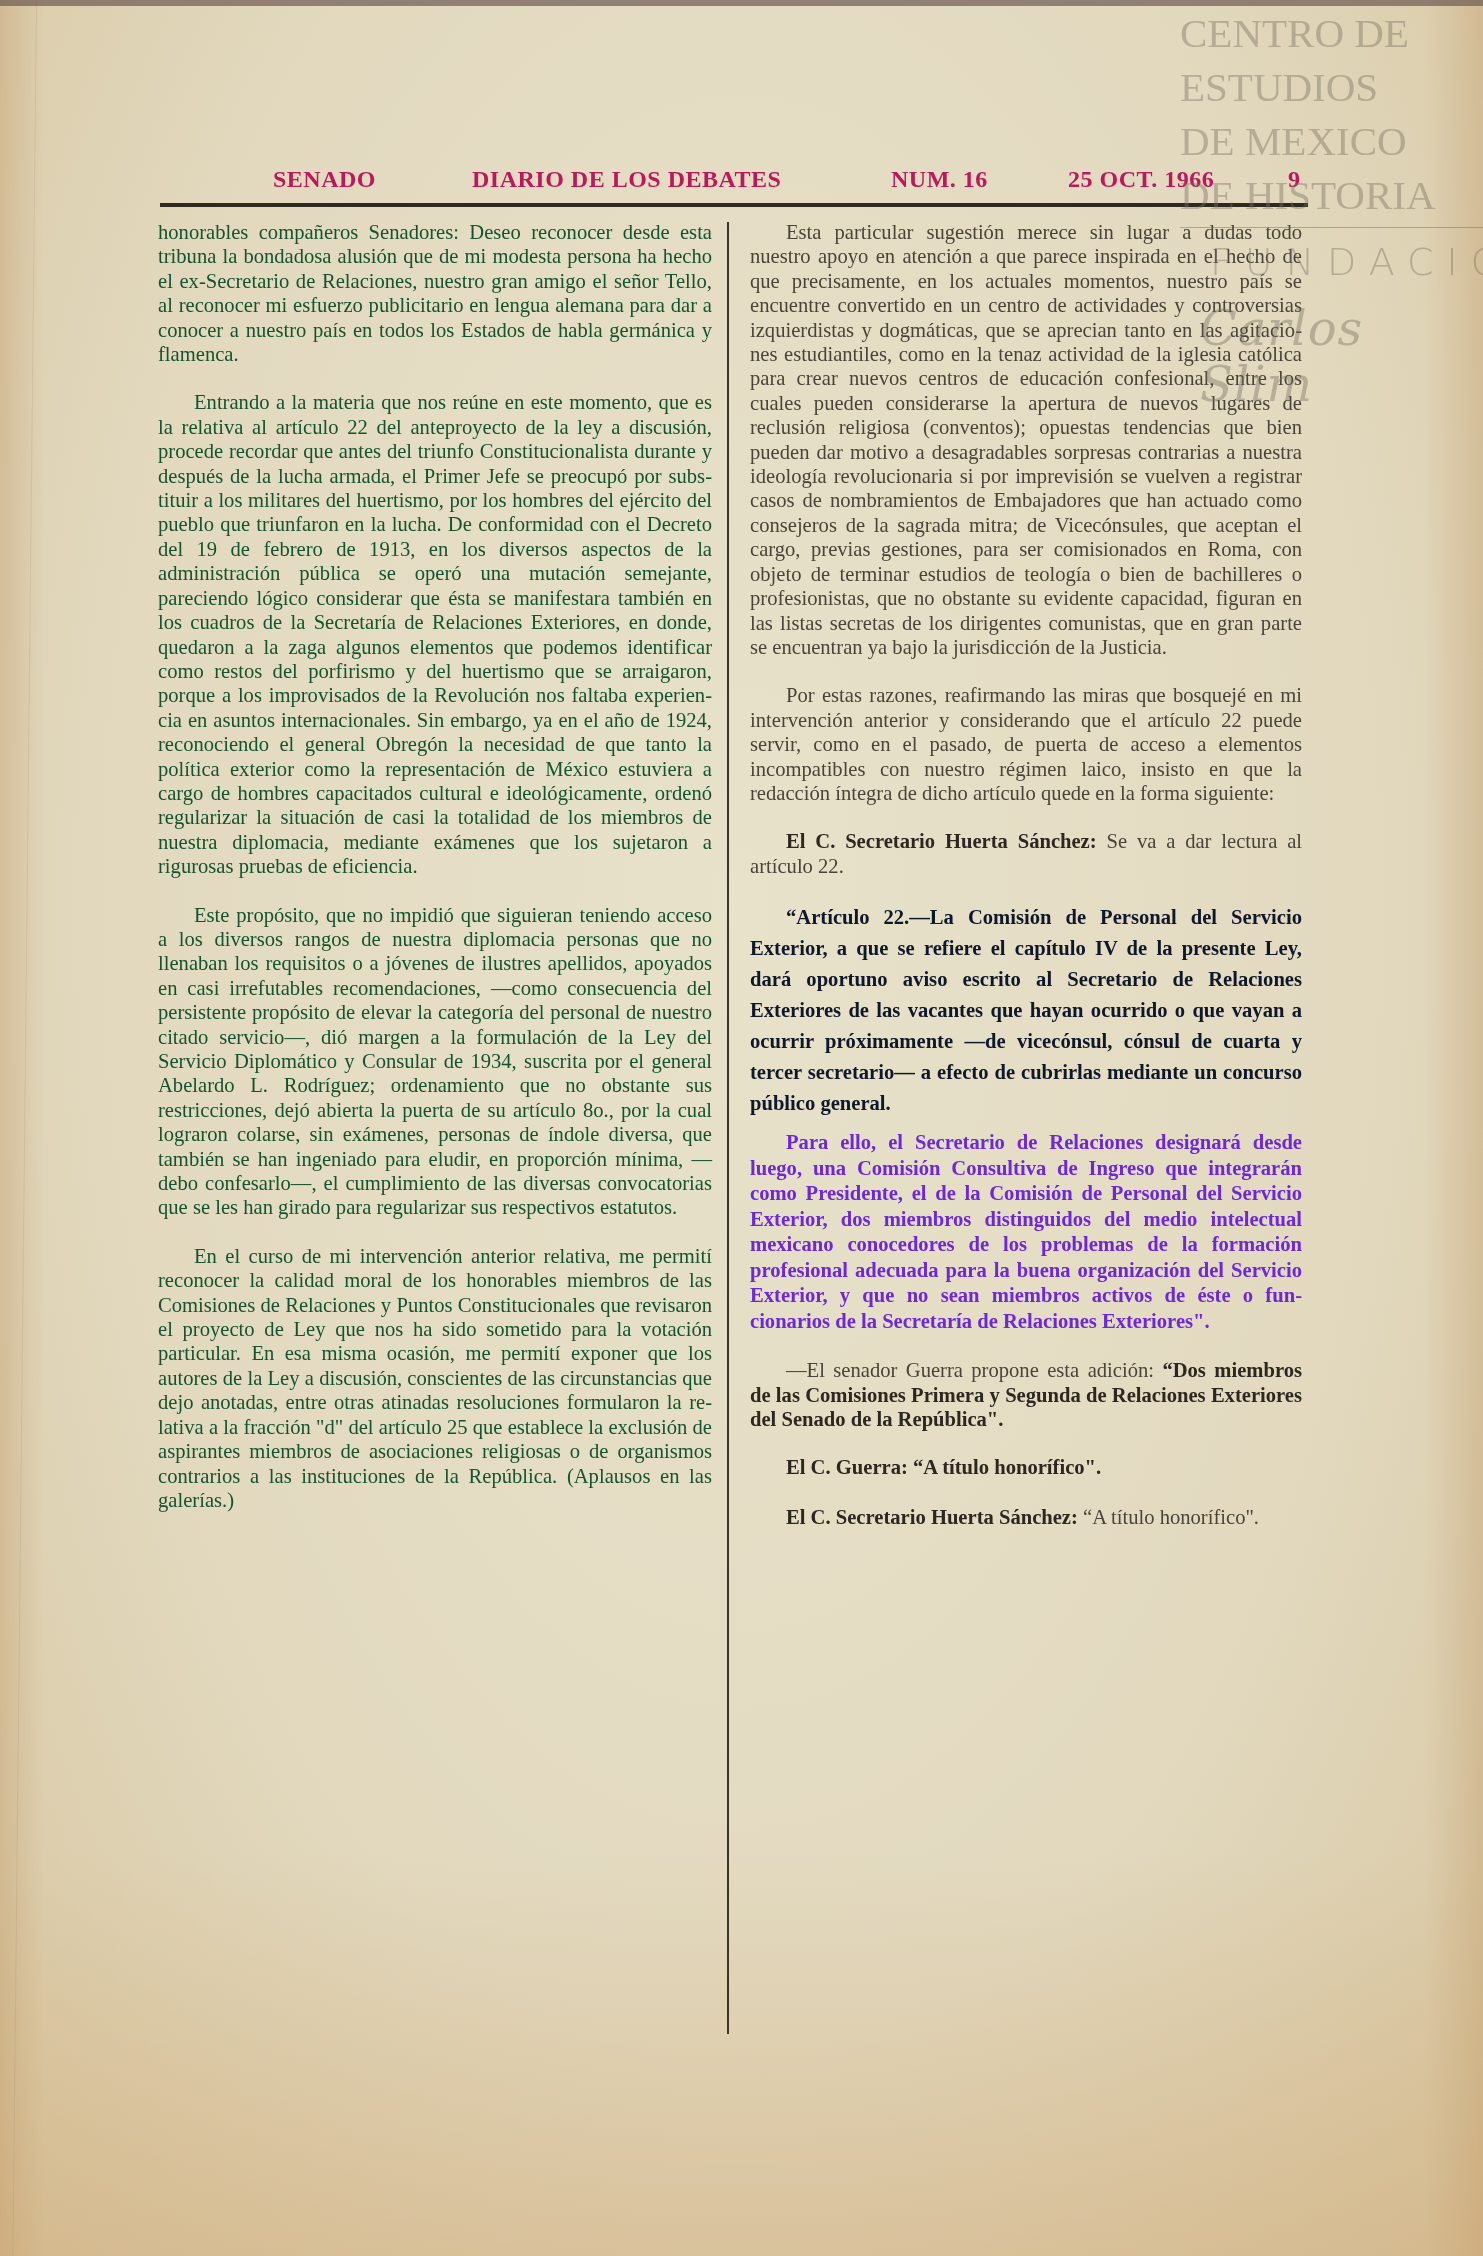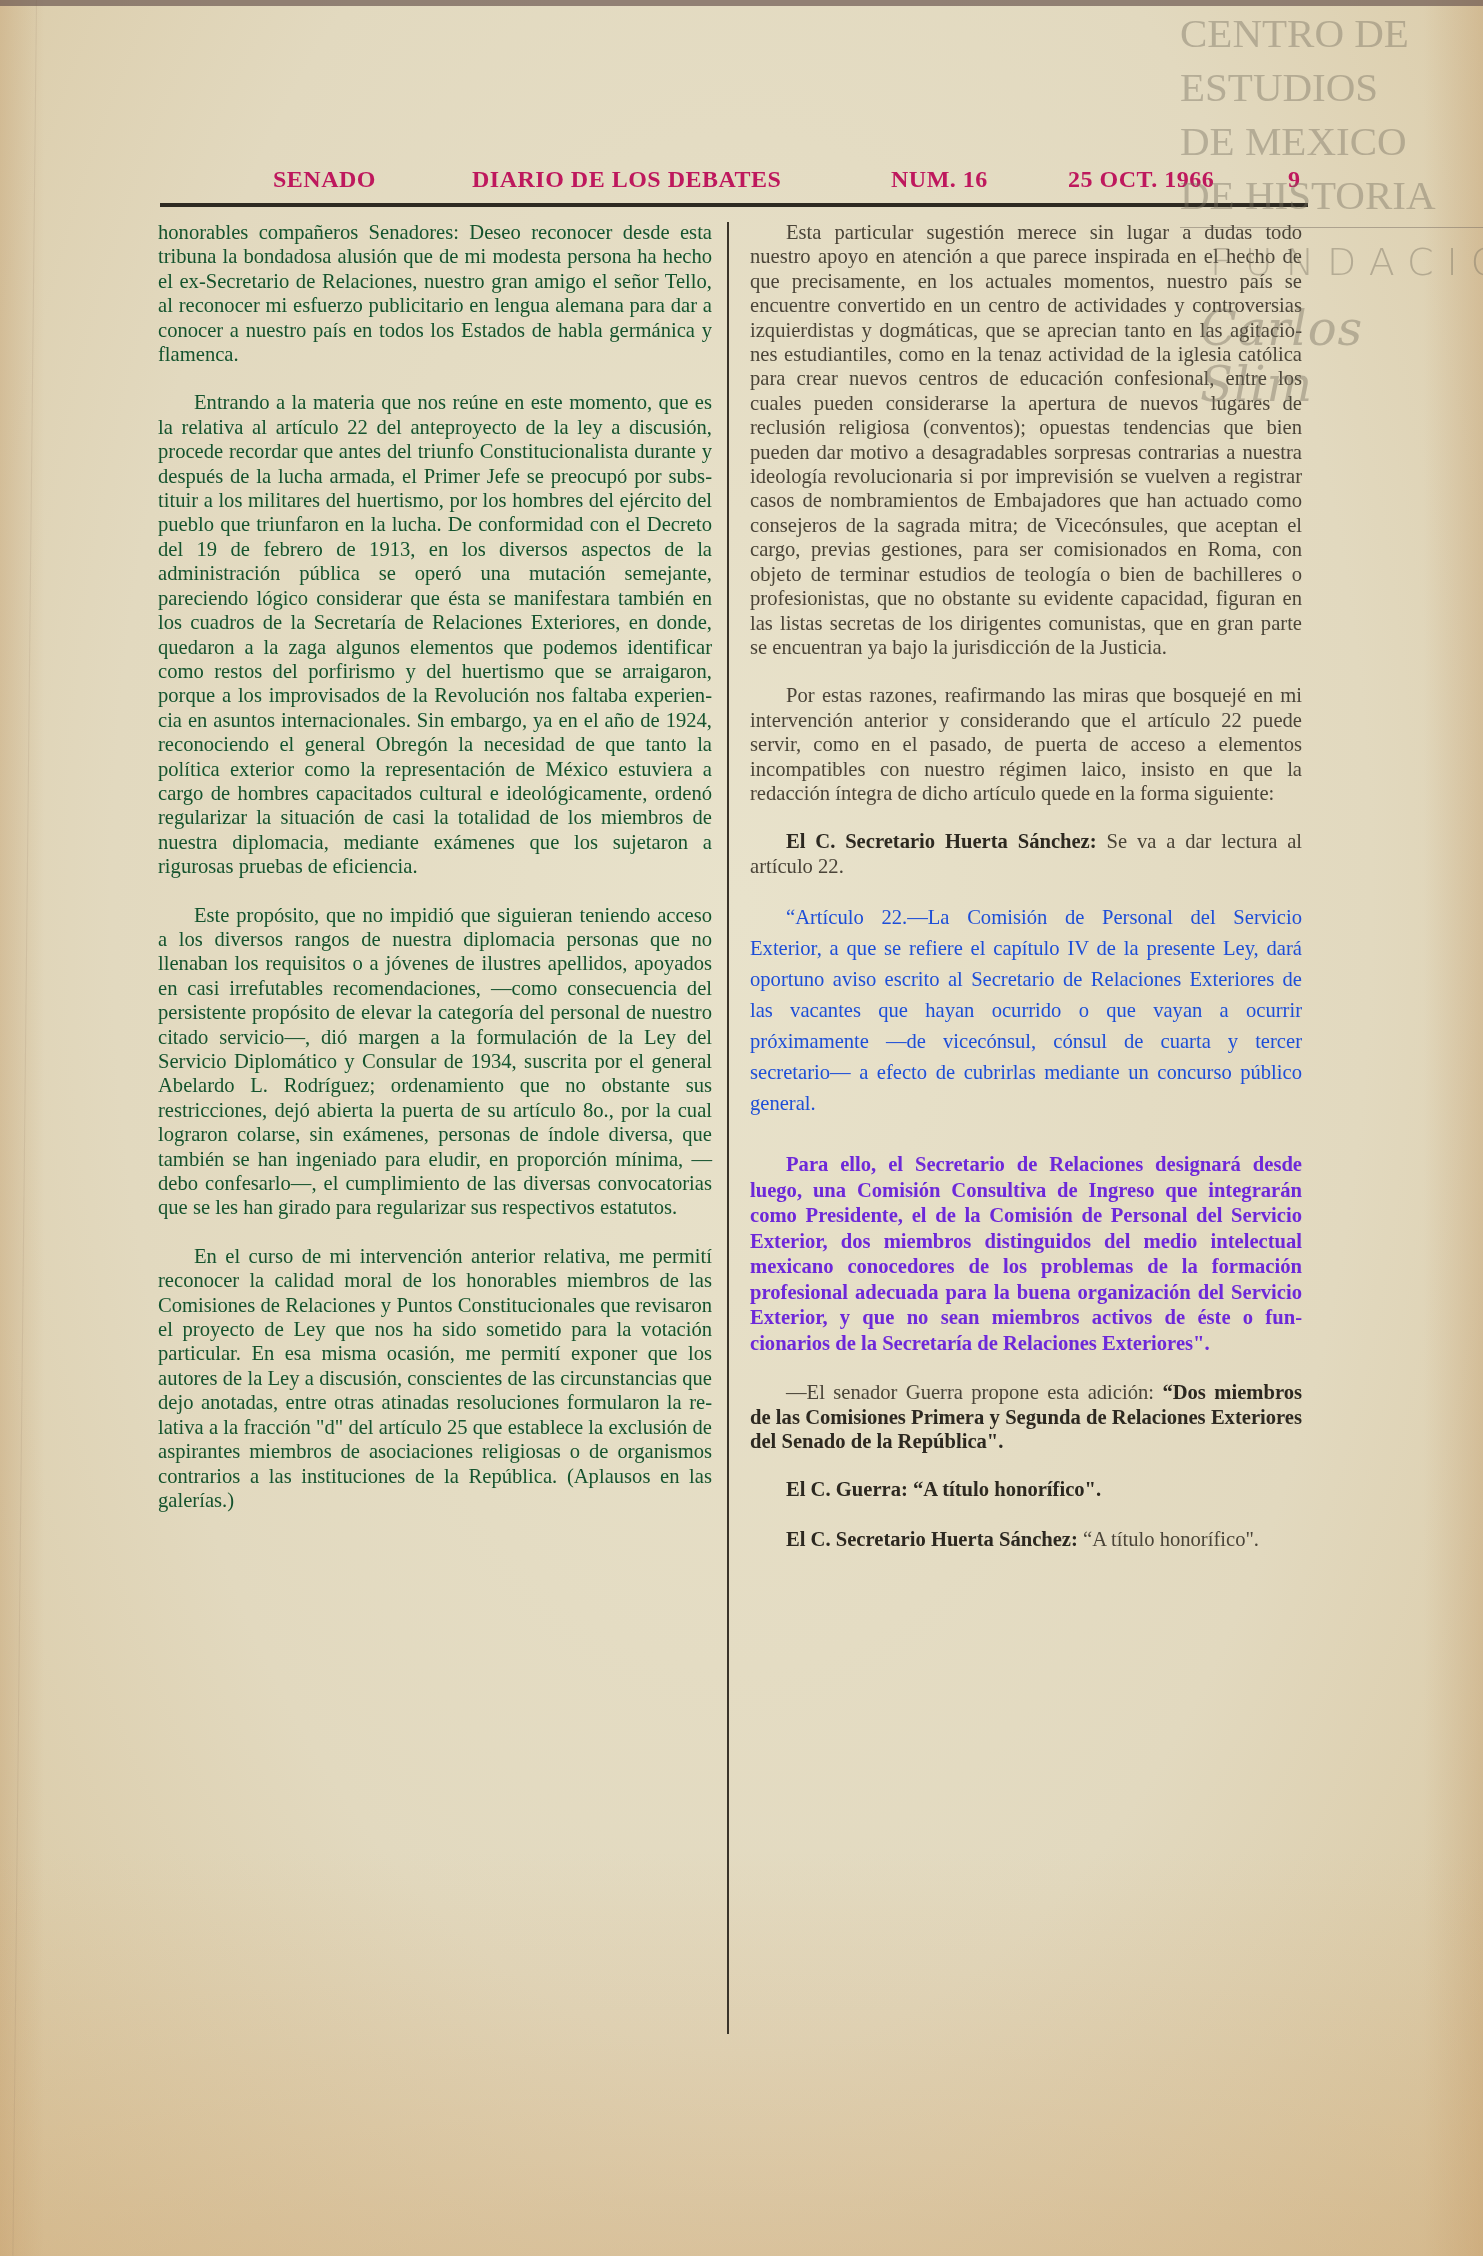--- a/index.html
+++ b/index.html
@@ -40,21 +40,21 @@
     position: absolute; top: 220px;
     font-size: 20.6px; line-height: 24.4px;
     text-align: justify; hyphens: manual;
     color: #14532d;
   }
   .col-left { left: 158px; width: 554px; }
   .col-right { left: 750px; width: 552px; color: #4a4438; }
   .col p { margin: 0 0 24px 0; text-indent: 36px; }
   .col p.first { text-indent: 0; }
   .col p.bold { font-weight: bold; color: #2c2820; line-height: 25.6px; }
-  .col p.articulo { font-weight: normal; color: #1d4ed8; line-height: 31px; margin-bottom: 33px; }
+  .col p.articulo { font-weight: bold; color: #0f172a; line-height: 31px; margin-bottom: 11px; }
   .col p.para-ello { font-weight: bold; color: #6d28d9; line-height: 25.5px; }
   .speaker { font-weight: bold; color: #2c2820; }
   .quote-bold { font-weight: bold; color: #2c2820; }
 
   .watermark { position: absolute; color: rgba(120,112,96,0.42); pointer-events: none; }
   .wm-centro {
     left: 1180px; top: 6px; width: 300px; text-align: left;
     font-family: "Liberation Serif", serif; font-size: 41px; line-height: 54px;
   }
   .wm-fundacion {

